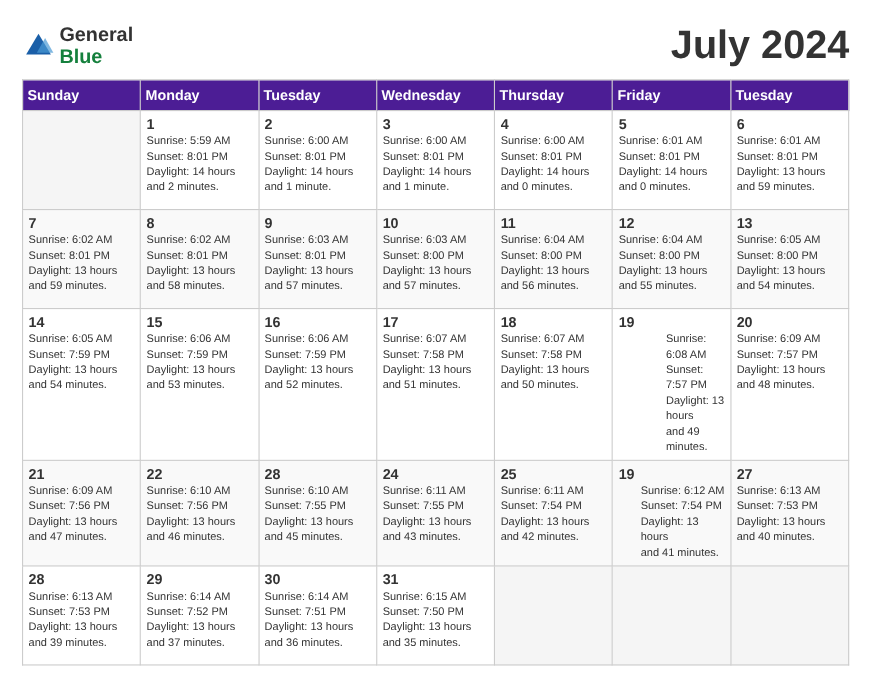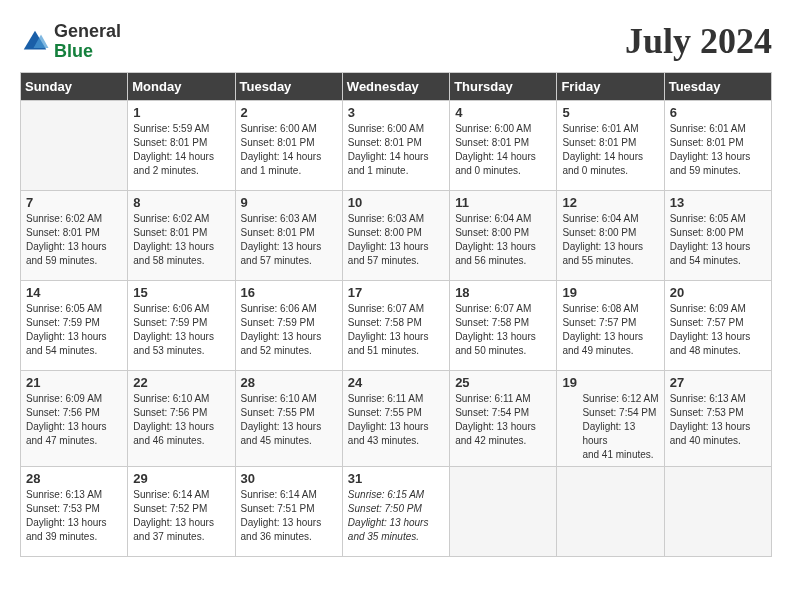--- a/index.html
+++ b/index.html
@@ -35,38 +35,37 @@
       font-size: 18px;
       font-weight: bold;
       color: #15803d;
     }
     .logo-icon {
       width: 30px;
       height: 30px;
     }
     .title-section {
       text-align: right;
-      font-family: Liberation Serif, serif;
     }
     .month-title {
       font-size: 36px;
       font-weight: bold;
       color: #333;
     }
     .location {
       font-size: 16px;
       color: #333;
     }
     table {
       width: 100%;
       border-collapse: collapse;
       table-layout: fixed;
     }
     thead tr th {
-      background-color: #404040;
+      background-color: #4c1d95;
       color: #fff;
       font-size: 13px;
       font-weight: bold;
       padding: 6px 4px;
       text-align: left;
       border: 1px solid #ccc;
     }
     tbody tr td {
       border: 1px solid #ccc;
       vertical-align: top;
@@ -252,21 +251,21 @@
         </td>
         <td>
           <span class="day-number">18</span>
           <div class="day-info" style="white-space: pre-line;">Sunrise: 6:07 AM
 Sunset: 7:58 PM
 Daylight: 13 hours
 and 50 minutes.</div>
         </td>
         <td>
           <span class="day-number">19</span>
-          <div class="day-info" style="white-space: pre-line;">Sunrise: 6:08 AM
+          <div class="day-info" style="white-space: pre-line; margin-left: 43px;">Sunrise: 6:08 AM
 Sunset: 7:57 PM
 Daylight: 13 hours
 and 49 minutes.</div>
         </td>
         <td>
           <span class="day-number">20</span>
           <div class="day-info" style="white-space: pre-line;">Sunrise: 6:09 AM
 Sunset: 7:57 PM
 Daylight: 13 hours
 and 48 minutes.</div>
@@ -340,21 +339,21 @@
         </td>
         <td>
           <span class="day-number">30</span>
           <div class="day-info" style="white-space: pre-line;">Sunrise: 6:14 AM
 Sunset: 7:51 PM
 Daylight: 13 hours
 and 36 minutes.</div>
         </td>
         <td>
           <span class="day-number">31</span>
-          <div class="day-info" style="white-space: pre-line; font-style: italic;">Sunrise: 6:15 AM
+          <div class="day-info" style="white-space: pre-line;">Sunrise: 6:15 AM
 Sunset: 7:50 PM
 Daylight: 13 hours
 and 35 minutes.</div>
         </td>
         <td class="empty-cell"></td>
         <td class="empty-cell"></td>
         <td class="empty-cell"></td>
       </tr>
     </tbody>
 </table>

